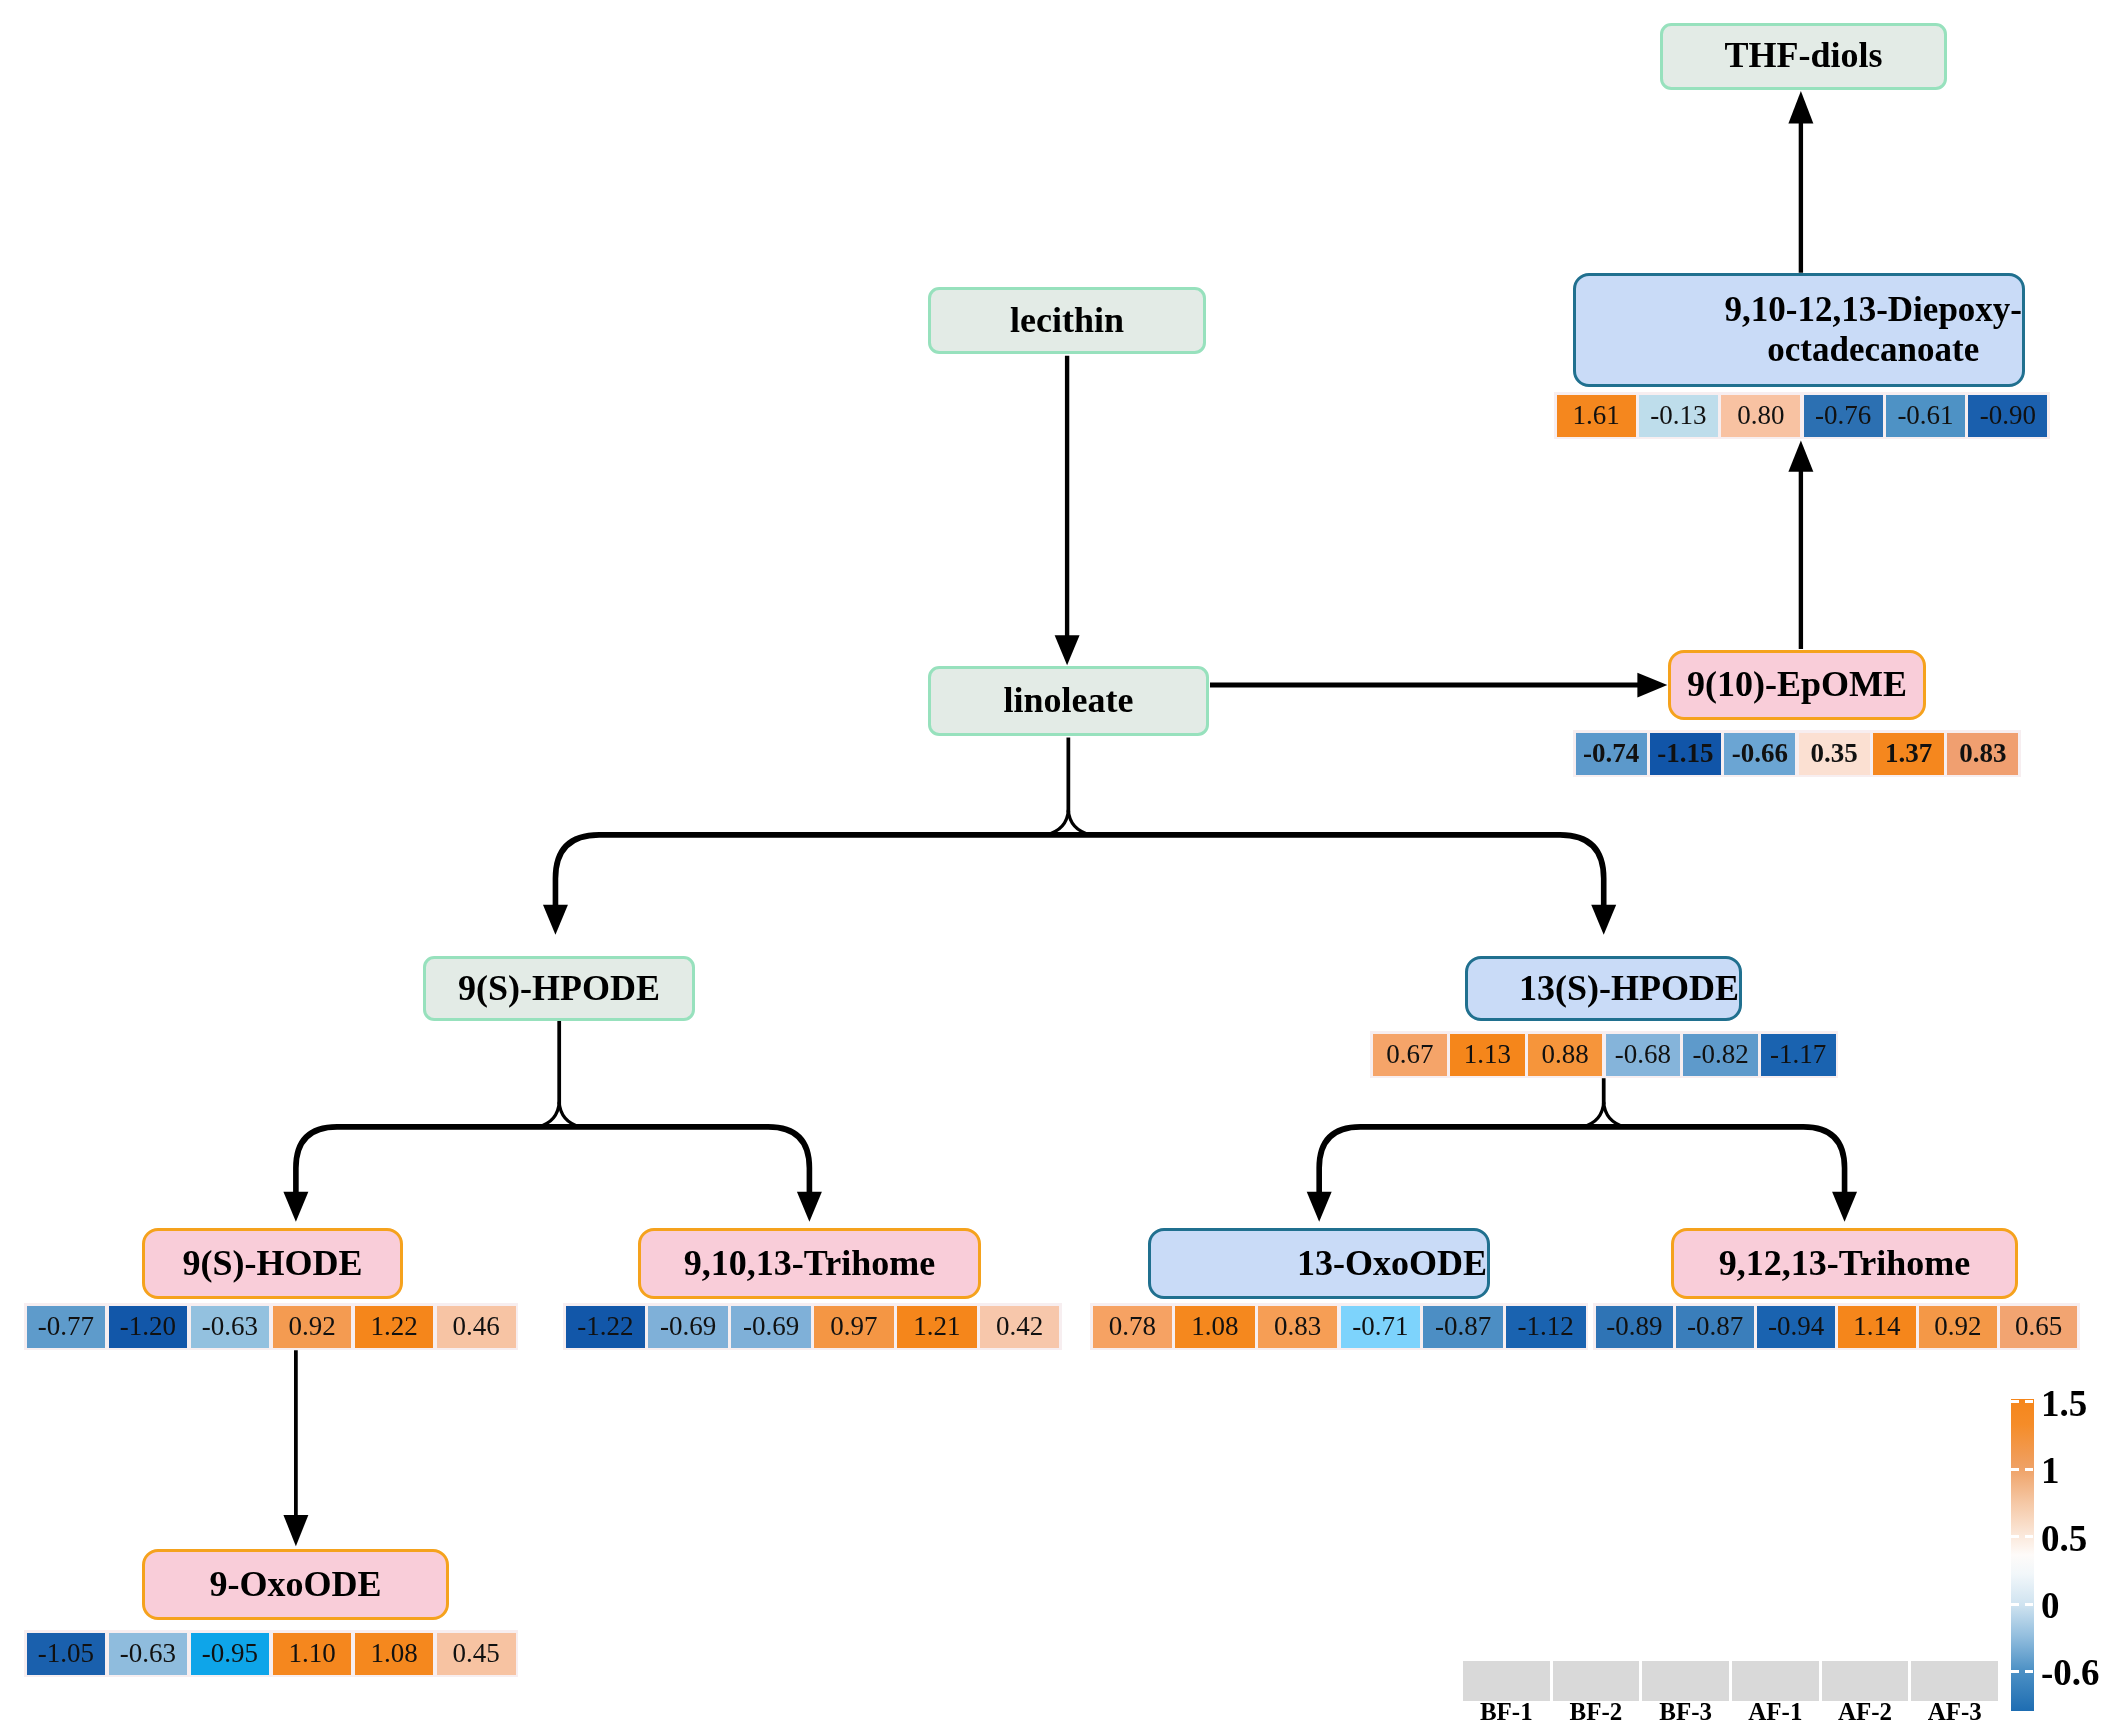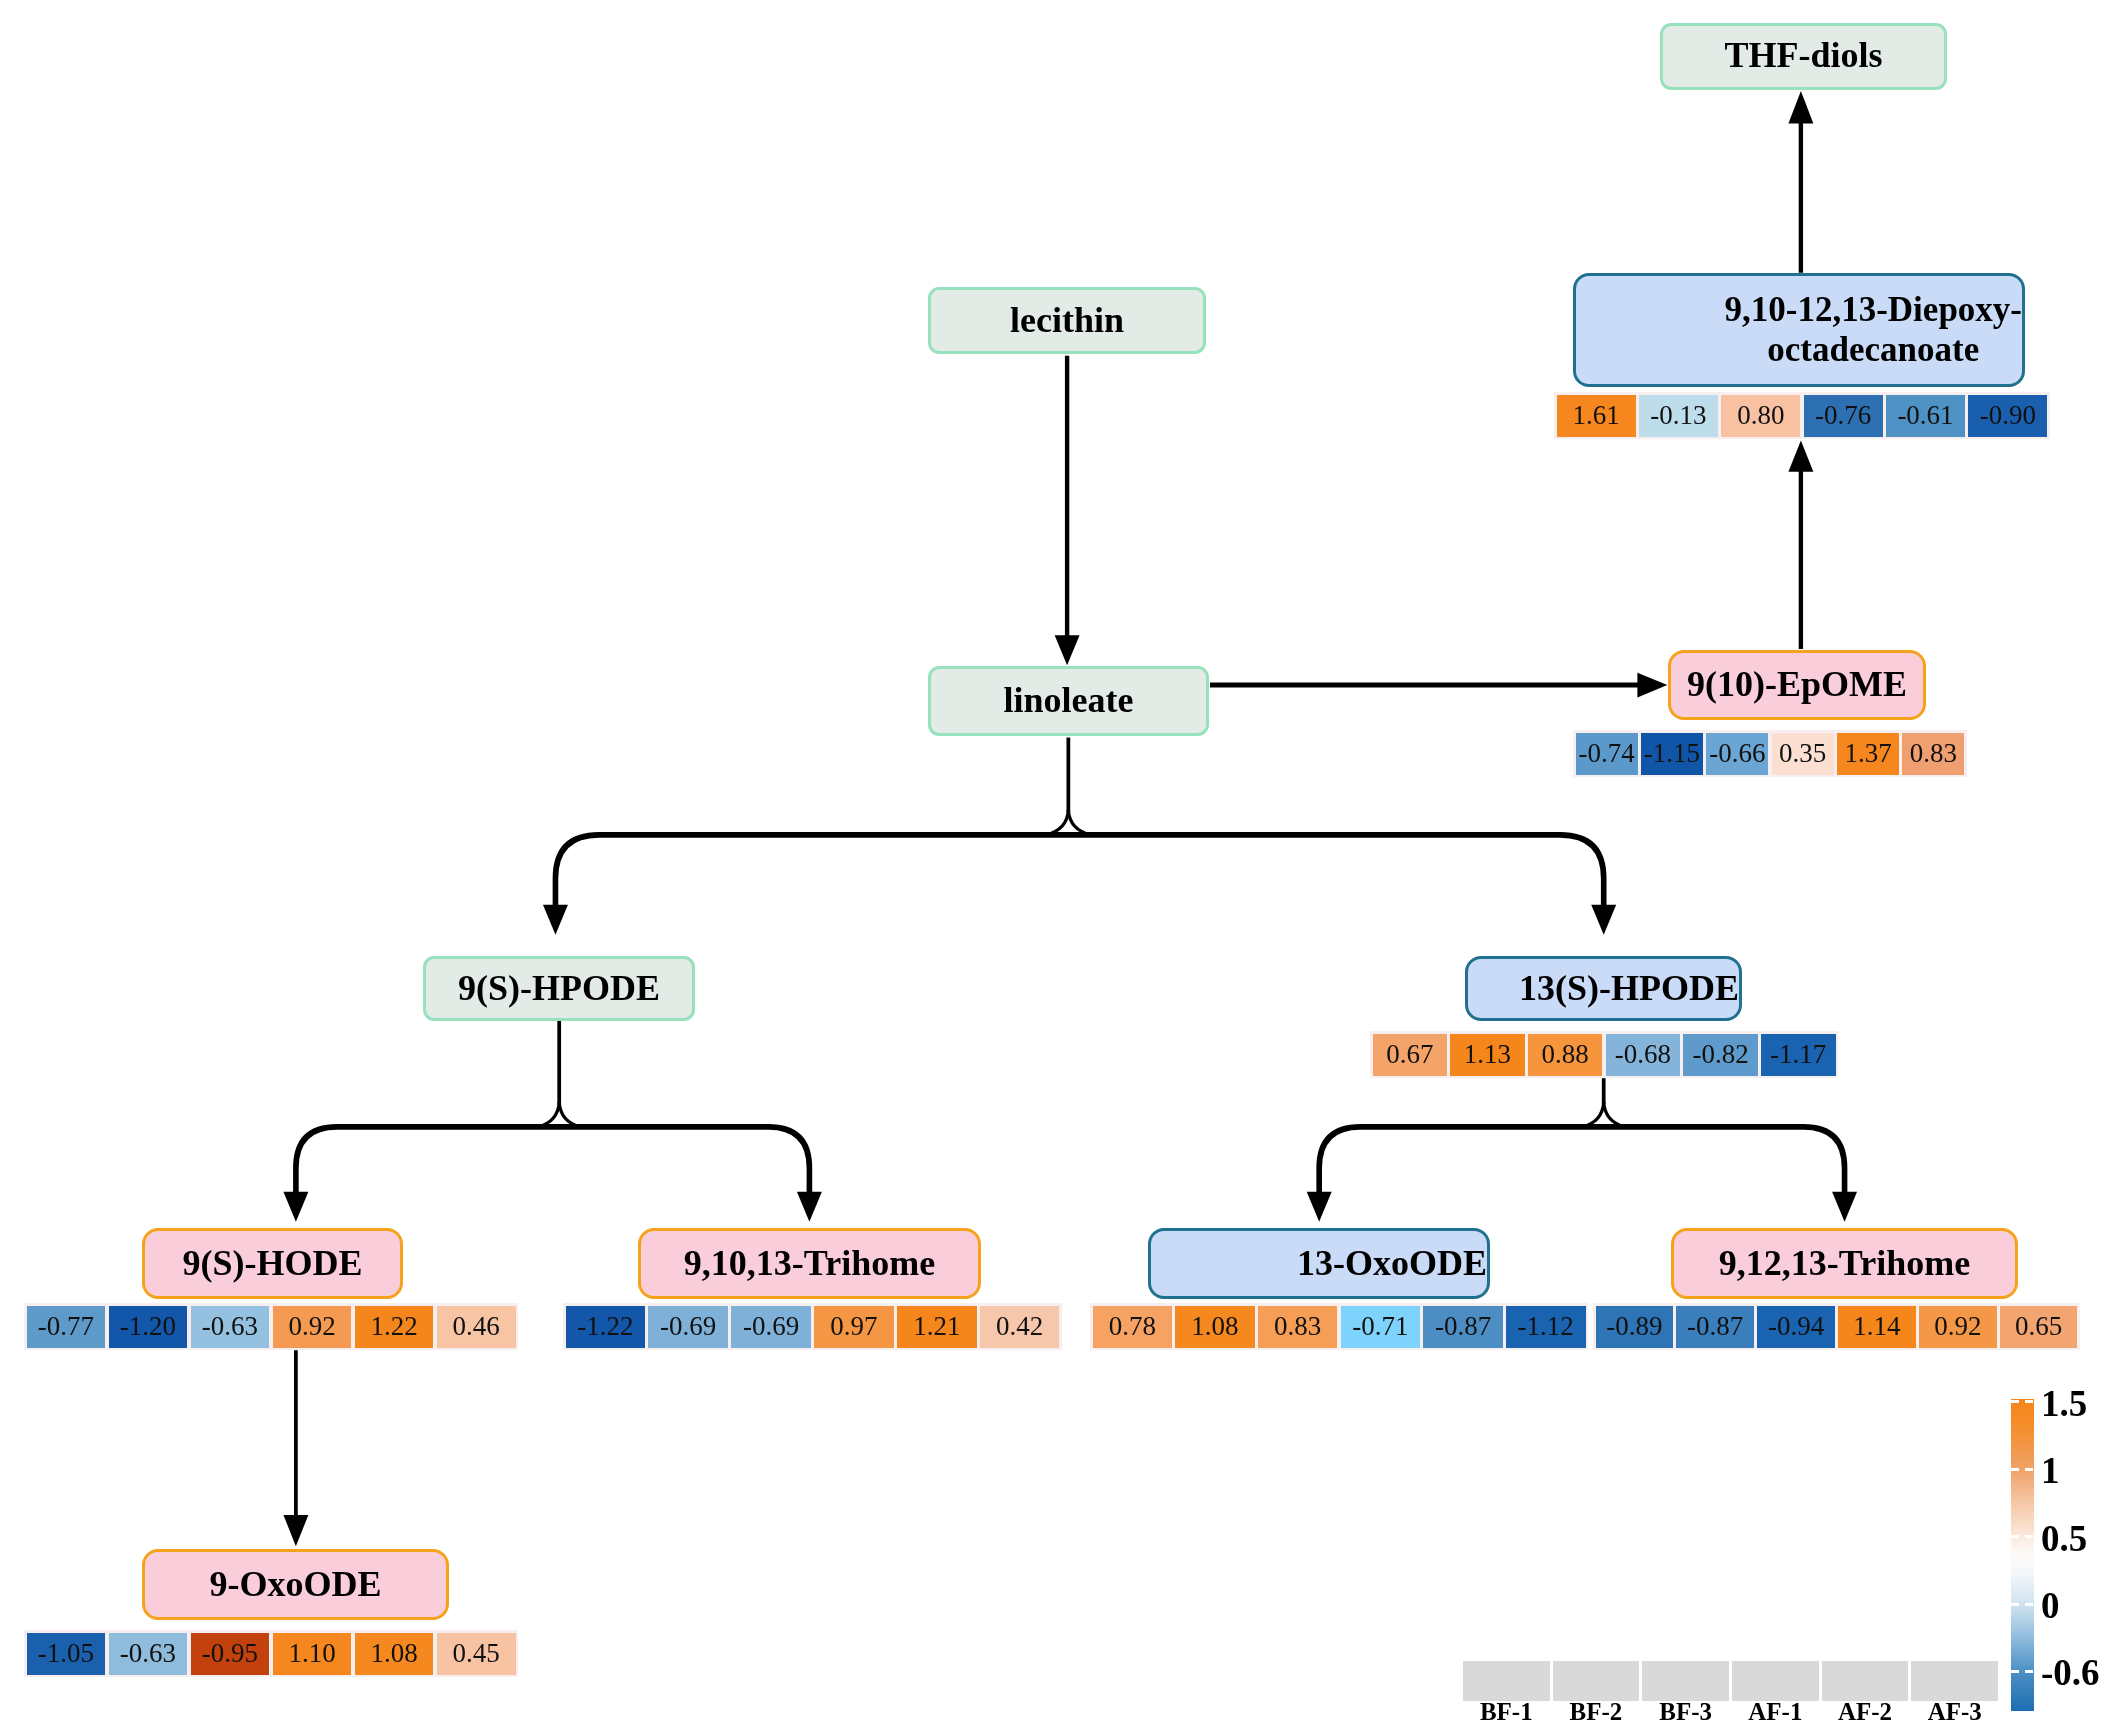--- a/index.html
+++ b/index.html
@@ -127,21 +127,21 @@
 
   <div class="strip" style="left:1554px;top:392px;width:496px;">
     <div class="cell" style="background-color: rgb(245, 135, 30);">1.61</div>
     <div class="cell" style="background-color: rgb(190, 221, 235);">-0.13</div>
     <div class="cell" style="background-color: rgb(248, 194, 162);">0.80</div>
     <div class="cell" style="background-color: rgb(44, 112, 178);">-0.76</div>
     <div class="cell" style="background-color: rgb(78, 146, 197);">-0.61</div>
     <div class="cell" style="background-color: rgb(26, 95, 173);">-0.90</div>
   </div>
 
-  <div class="strip" style="left:1573px;top:730px;width:394px;">
+  <div class="strip" style="left:1573px;top:730px;width:448px;font-weight:bold;">
     <div class="cell" style="background-color: rgb(92, 153, 203);">-0.74</div>
     <div class="cell" style="background-color: rgb(17, 85, 168);">-1.15</div>
     <div class="cell" style="background-color: rgb(107, 165, 211);">-0.66</div>
     <div class="cell" style="background-color: rgb(251, 224, 210);">0.35</div>
     <div class="cell" style="background-color: rgb(245, 135, 30);">1.37</div>
     <div class="cell" style="background-color: rgb(240, 159, 112);">0.83</div>
   </div>
 
   <div class="strip" style="left:1370px;top:1031px;width:468px;">
     <div class="cell" style="background-color: rgb(245, 164, 105);">0.67</div>
@@ -184,21 +184,21 @@
     <div class="cell" style="background-color: rgb(58, 126, 187);">-0.87</div>
     <div class="cell" style="background-color: rgb(26, 99, 176);">-0.94</div>
     <div class="cell" style="background-color: rgb(245, 134, 27);">1.14</div>
     <div class="cell" style="background-color: rgb(244, 152, 71);">0.92</div>
     <div class="cell" style="background-color: rgb(242, 164, 113);">0.65</div>
   </div>
 
   <div class="strip" style="left:24px;top:1630px;width:494px;">
     <div class="cell" style="background-color: rgb(26, 96, 173);">-1.05</div>
     <div class="cell" style="background-color: rgb(143, 188, 221);">-0.63</div>
-    <div class="cell" style="background-color: #c2410c;">-0.95</div>
+    <div class="cell" style="background-color: #0ea5e9;">-0.95</div>
     <div class="cell" style="background-color: rgb(245, 135, 30);">1.10</div>
     <div class="cell" style="background-color: rgb(245, 136, 30);">1.08</div>
     <div class="cell" style="background-color: rgb(247, 195, 162);">0.45</div>
   </div>
 
   <div class="samples-cells" style="left:1463px;top:1661px;width:535px;">
     <div class="scell" style="background-color: rgb(217, 217, 217);"></div>
     <div class="scell" style="background-color: rgb(217, 217, 217);"></div>
     <div class="scell" style="background-color: rgb(217, 217, 217);"></div>
     <div class="scell" style="background-color: rgb(217, 217, 217);"></div>

